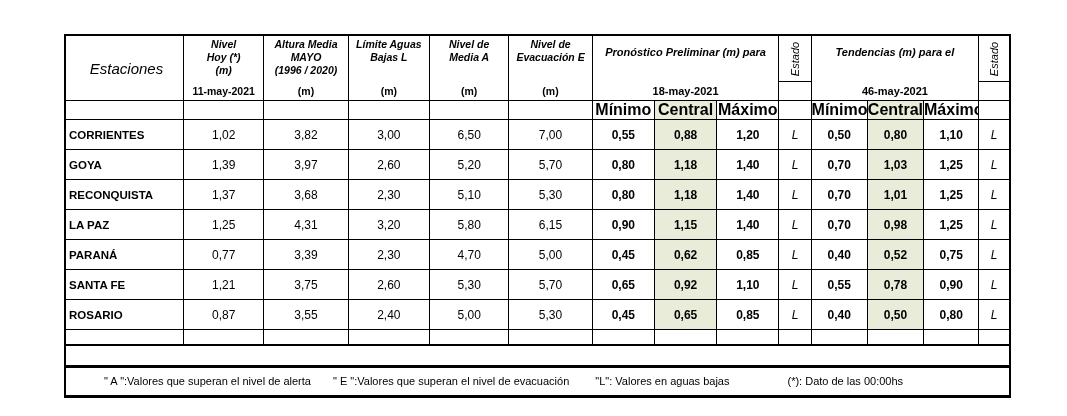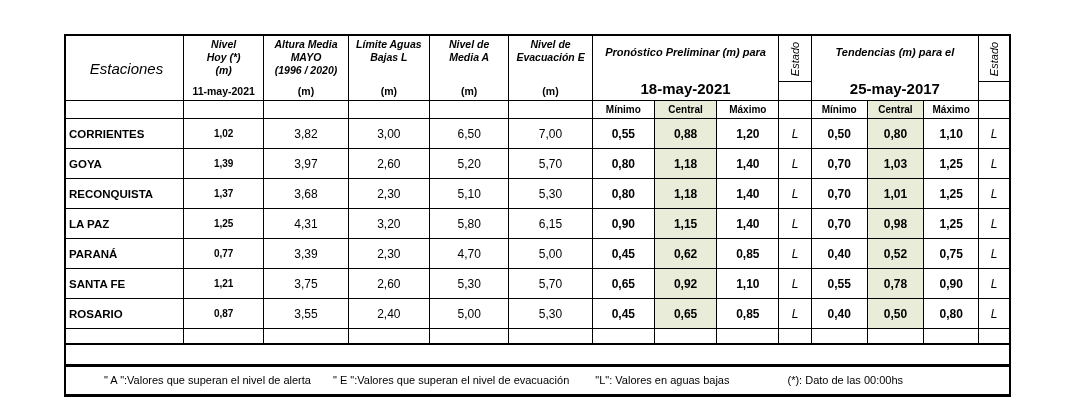--- a/index.html
+++ b/index.html
@@ -10,45 +10,45 @@
   table#main-table {
     border-collapse:collapse; table-layout:fixed; width:947px;
     border:2px solid #000;
   }
   #main-table th, #main-table td {
     border:1px solid #000; padding:0; margin:0;
     text-align:center; vertical-align:middle; overflow:hidden;
     background:#fff;
   }
   tr.main th { border-bottom:3px solid #000; height:64px; }
-  tr.sub th  { border-bottom:2px solid #000; height:17px; font-size:10px; font-weight:bold; }
+  tr.sub th  { border-bottom:2px solid #000; height:17px; font-size:16px; font-weight:bold; }
   tbody tr { height:30px; }
   tbody tr td { border-bottom:3px double #000; }
   tbody tr.empty-row { height:15px; }
   tbody tr.empty-row td { border-bottom:none; }
 
   .tint { background:#e9ecd9 !important; }
 
   .h-estaciones { text-align:left; font-style:italic; font-weight:normal;
                   font-size:15px; padding-left:4px !important; }
   .hwrap { display:flex; flex-direction:column; justify-content:space-between;
            height:60px; padding:2px 0; }
   .htop  { display:flex; flex-direction:column; }
   .hl    { font-size:10.5px; font-weight:bold; font-style:italic; line-height:1.25; }
   .hbot  { font-size:10.5px; font-weight:bold; font-style:normal; line-height:1.2; }
   .gtitle{ font-size:11px; font-weight:bold; font-style:italic; padding-top:8px; }
-  .gdate { font-size:15px; font-weight:bold; padding-bottom:1px; }
+  .gdate { font-size:11px; font-weight:bold; padding-bottom:1px; }
   .h-estado { vertical-align:top !important; }
   .estado-box { height:45px; border-bottom:1px solid #000;
                 display:flex; align-items:center; justify-content:center; }
   .vtext { transform:rotate(-90deg); white-space:nowrap; font-style:italic;
            font-size:11px; font-weight:normal; }
 
   .c-name  { text-align:left !important; font-weight:bold; font-size:11.5px; padding-left:3px !important; }
-  .c-hoy   { font-weight:bold; font-size:10px; }
+  .c-hoy   { font-weight:normal; font-size:12px; }
   .c-plain { font-weight:normal; font-size:12px; }
   .c-bold  { font-weight:bold; font-size:12px; }
   .c-estado{ font-style:italic; font-size:12px; }
 
   .spacer {
     box-sizing:border-box; width:947px; height:19px;
     border-left:2px solid #000; border-right:2px solid #000; background:#fff;
   }
   .footer {
     box-sizing:border-box; width:947px; height:33px;
@@ -140,21 +140,21 @@
             </div>
           </th>
           <th class="h-estado">
             <div class="estado-box">
               <span class="vtext">Estado</span>
             </div>
           </th>
           <th colspan="3">
             <div class="hwrap" style="align-items:center;">
               <span class="gtitle">Tendencias (m) para el</span>
-              <span class="gdate">25-may-2017</span>
+              <span class="gdate">46-may-2021</span>
             </div>
           </th>
           <th class="h-estado">
             <div class="estado-box">
               <span class="vtext">Estado</span>
             </div>
           </th>
         </tr>
         <tr class="sub">
           <th></th>

